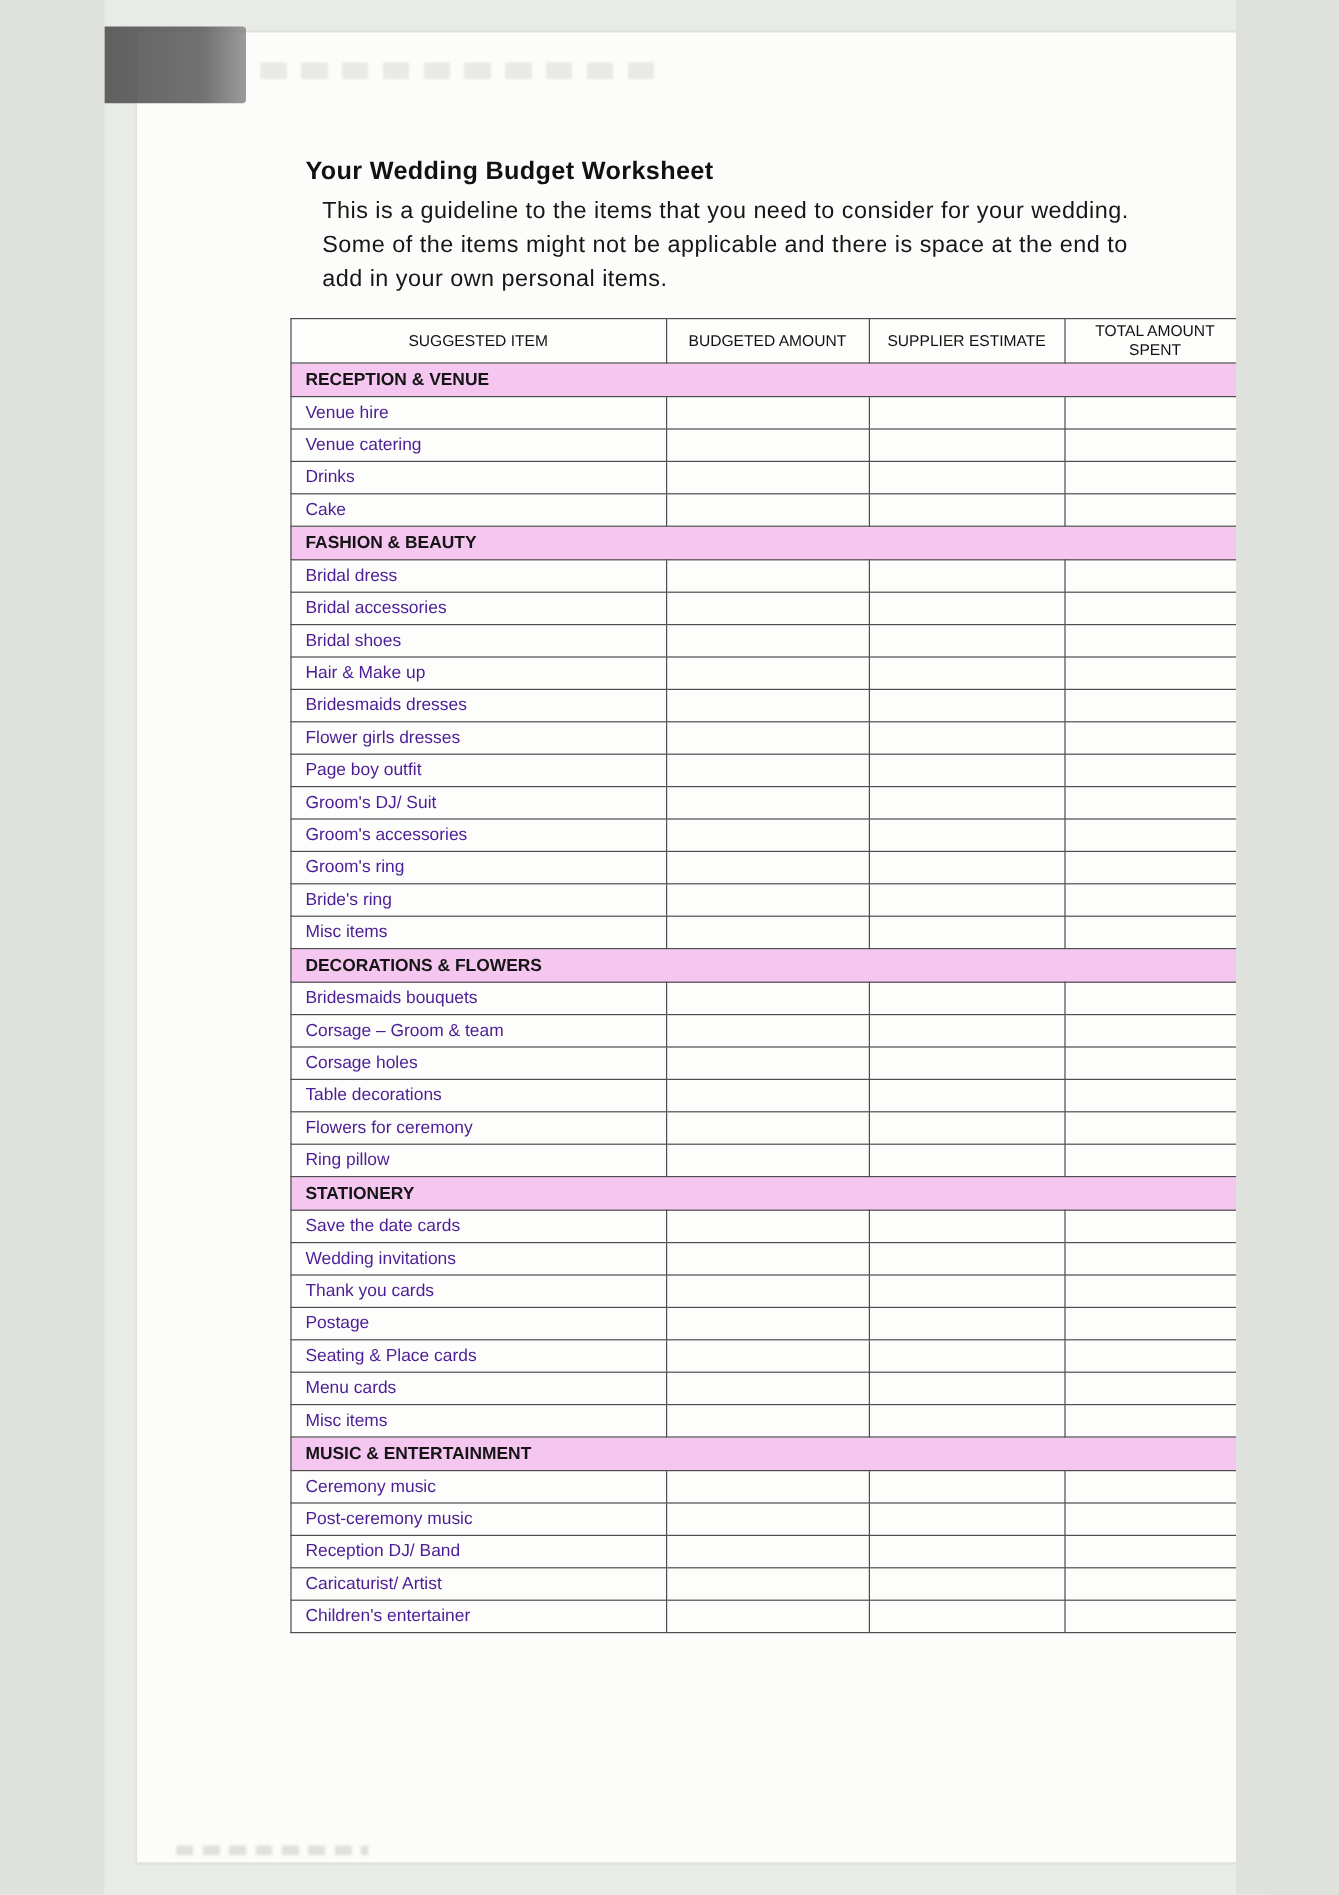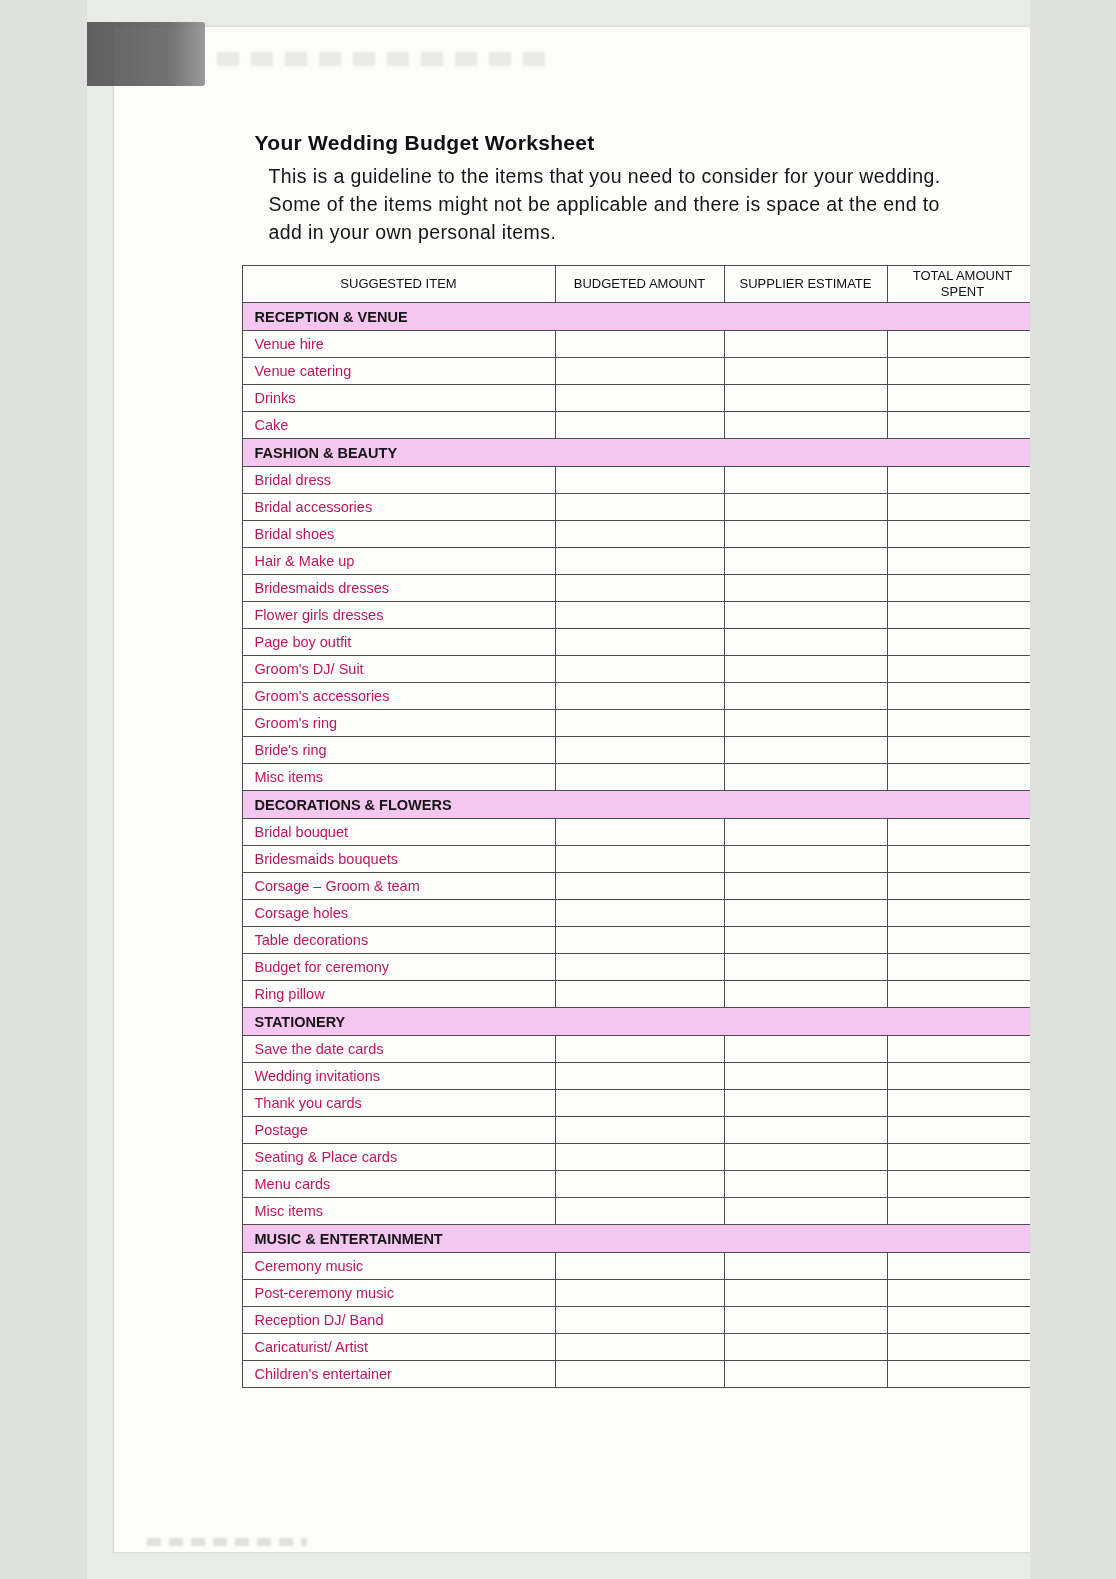--- a/index.html
+++ b/index.html
@@ -98,21 +98,21 @@
     font-size: 14.5px;
     color: #151515;
     padding-left: 12px;
   }
   tr.item-row td {
     height: 27px;
   }
   tr.item-row td.item-cell {
     padding-left: 12px;
     font-size: 14.5px;
-    color: #be185d;
+    color: #4c1d95;
   }
   tr.item-row td.blank-cell {
     background: #fdfdfc;
   }
   .bottom-noise {
     position: absolute;
     left: 60px;
     top: 1538px;
     width: 160px;
     height: 8px;
@@ -251,26 +251,20 @@
         <tr class="item-row">
           <td class="item-cell">Misc items</td>
           <td class="blank-cell"></td>
           <td class="blank-cell"></td>
           <td class="blank-cell"></td>
         </tr>
         <tr class="section-row">
           <td colspan="4">DECORATIONS &amp; FLOWERS</td>
         </tr>
         <tr class="item-row">
-          <td class="item-cell">Bridal bouquet</td>
-          <td class="blank-cell"></td>
-          <td class="blank-cell"></td>
-          <td class="blank-cell"></td>
-        </tr>
-        <tr class="item-row">
           <td class="item-cell">Bridesmaids bouquets</td>
           <td class="blank-cell"></td>
           <td class="blank-cell"></td>
           <td class="blank-cell"></td>
         </tr>
         <tr class="item-row">
           <td class="item-cell">Corsage – Groom &amp; team</td>
           <td class="blank-cell"></td>
           <td class="blank-cell"></td>
           <td class="blank-cell"></td>
@@ -281,21 +275,21 @@
           <td class="blank-cell"></td>
           <td class="blank-cell"></td>
         </tr>
         <tr class="item-row">
           <td class="item-cell">Table decorations</td>
           <td class="blank-cell"></td>
           <td class="blank-cell"></td>
           <td class="blank-cell"></td>
         </tr>
         <tr class="item-row">
-          <td class="item-cell">Budget for ceremony</td>
+          <td class="item-cell">Flowers for ceremony</td>
           <td class="blank-cell"></td>
           <td class="blank-cell"></td>
           <td class="blank-cell"></td>
         </tr>
         <tr class="item-row">
           <td class="item-cell">Ring pillow</td>
           <td class="blank-cell"></td>
           <td class="blank-cell"></td>
           <td class="blank-cell"></td>
         </tr>

